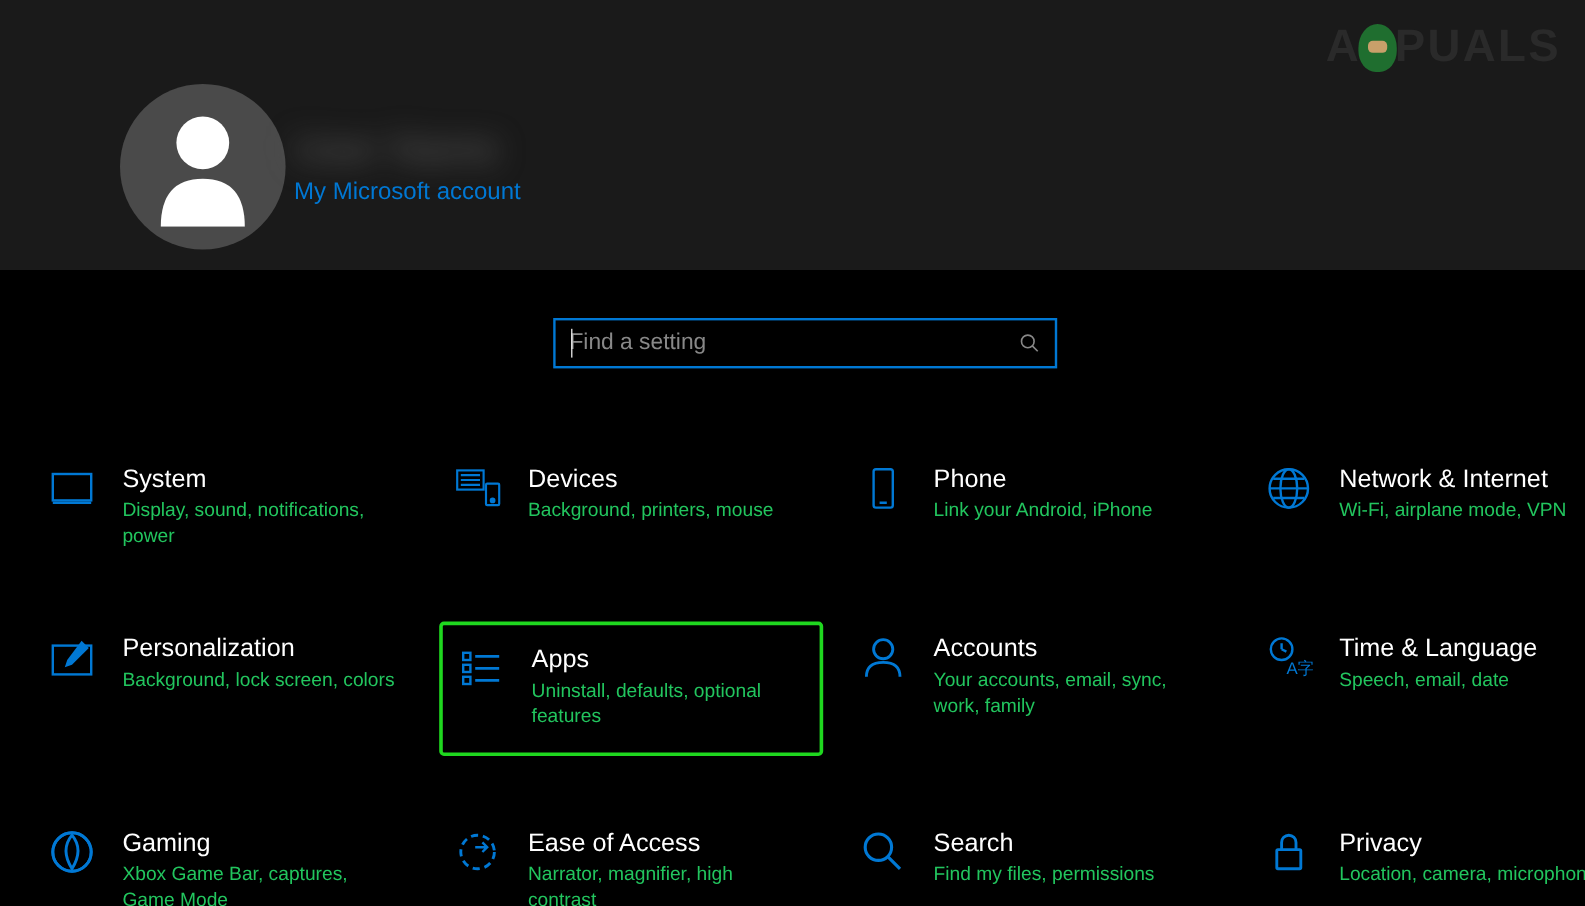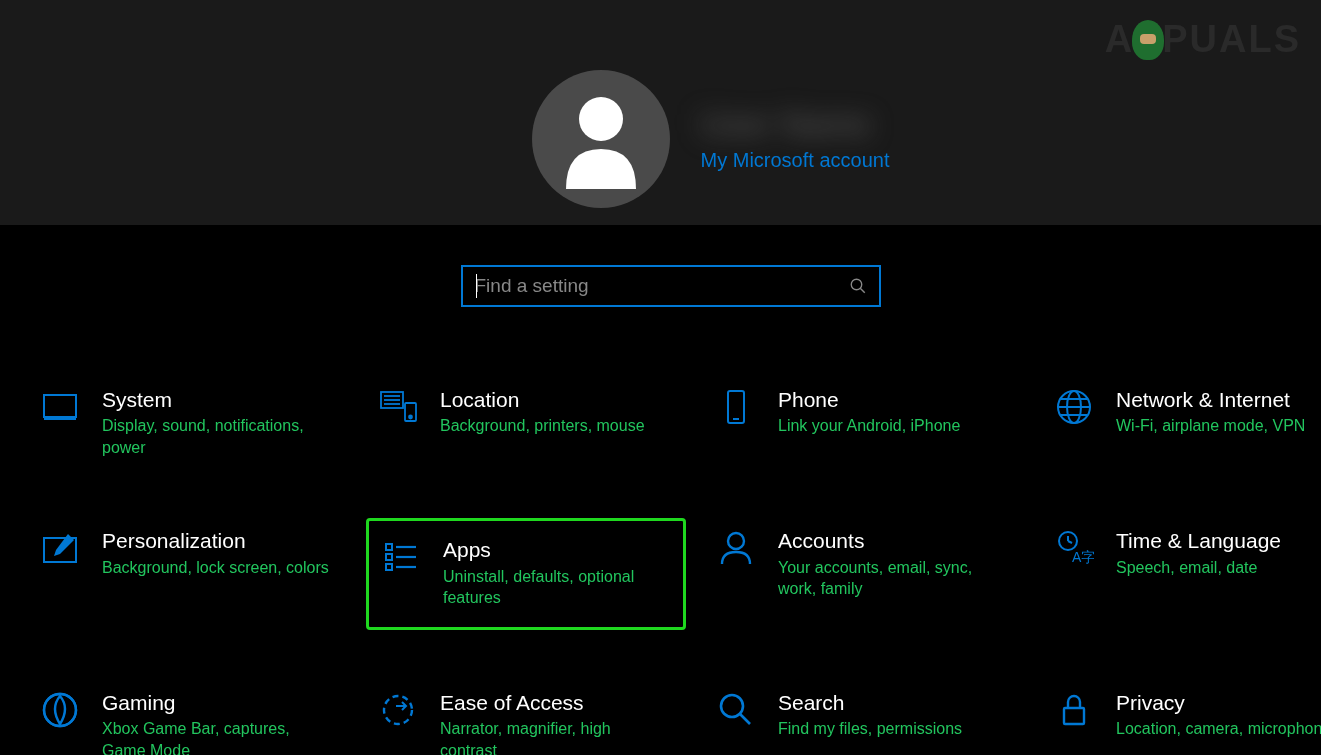--- a/index.html
+++ b/index.html
@@ -18,22 +18,21 @@
     }
     .header {
       background: #1a1a1a;
       height: 225px;
       padding: 70px 0 0 100px;
       position: relative;
     }
     .avatar-section {
       display: flex;
       align-items: center;
-      gap: 31px;
-      justify-content: center;
+      gap: 7px;
     }
     .avatar {
       width: 138px;
       height: 138px;
       border-radius: 50%;
       background: #4a4a4a;
       display: flex;
       align-items: center;
       justify-content: center;
     }
@@ -227,21 +226,21 @@
           <svg viewBox="0 0 40 40" fill="none" stroke="#0078d4" stroke-width="1.8" width="40" height="40">
     <rect x="3" y="5" width="22" height="16"></rect>
             <line x1="6" y1="9" x2="22" y2="9"></line>
             <line x1="6" y1="13" x2="22" y2="13"></line>
             <line x1="6" y1="17" x2="22" y2="17"></line>
     <rect x="27" y="16" width="11" height="18" rx="1"></rect>
             <circle cx="32.5" cy="30" r="1.5" fill="#0078d4"></circle>
   </svg>
         </div>
         <div class="tile-text">
-          <div class="tile-title">Location</div>
+          <div class="tile-title">Devices</div>
           <div class="tile-desc">Background, printers, mouse</div>
         </div>
       </div>
       <div class="tile">
         <div class="tile-icon">
           <svg viewBox="0 0 40 40" fill="none" stroke="#0078d4" stroke-width="2" width="40" height="40">
     <rect x="12" y="4" width="16" height="32" rx="2"></rect>
             <line x1="17" y1="32" x2="23" y2="32"></line>
   </svg>
         </div>

